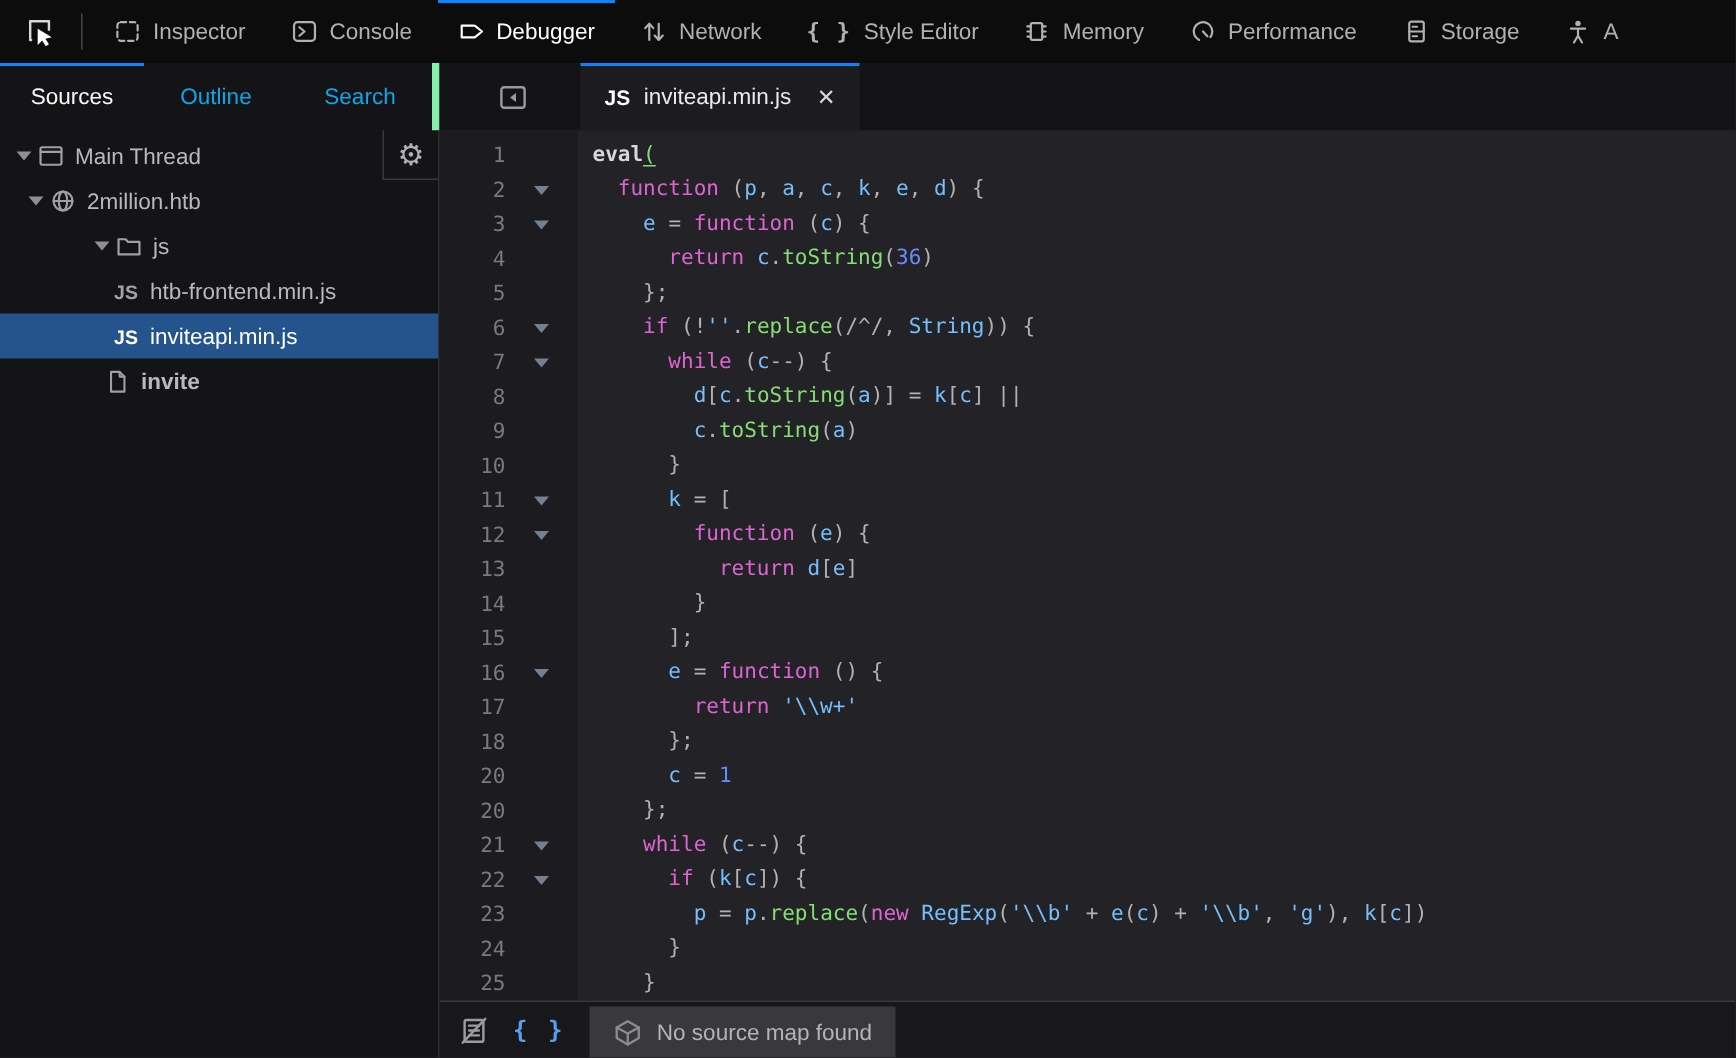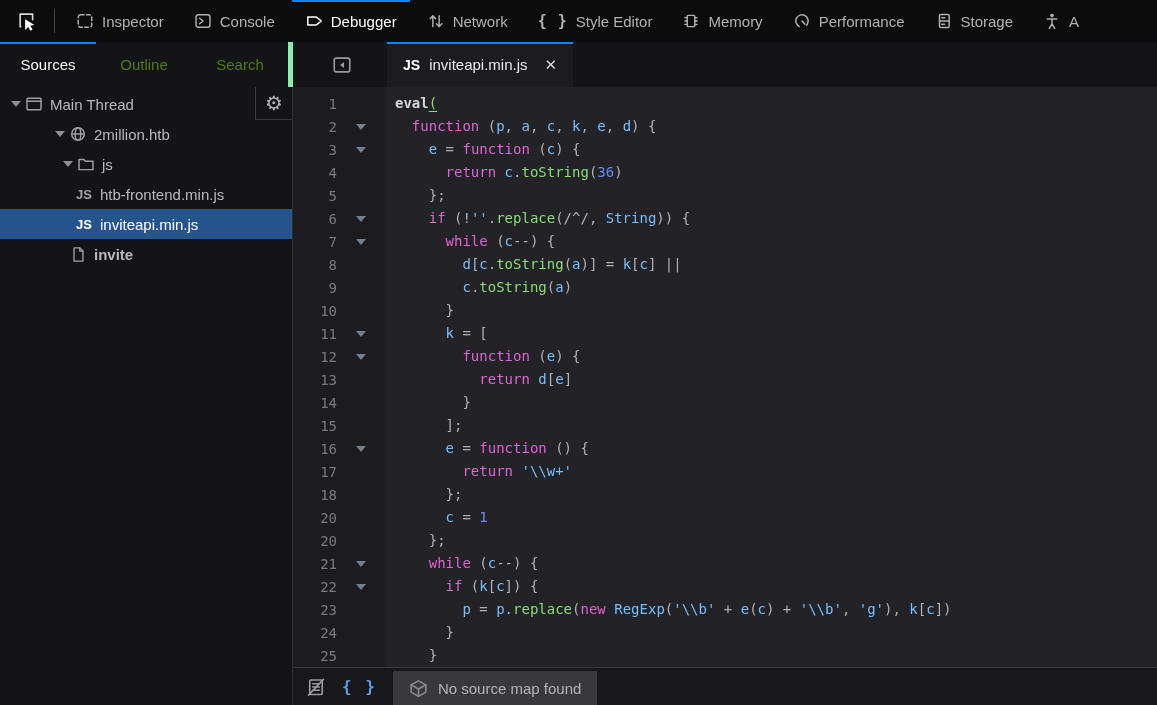--- a/index.html
+++ b/index.html
@@ -18,21 +18,21 @@
     color:#b1b1b3;font-size:15px;white-space:nowrap;cursor:default;}
   .tool-tab.active{color:#ffffff;}
   .tool-tab.active::before{content:"";position:absolute;top:0;left:2px;right:2px;height:2px;background:#0a84ff;}
   .tool-tab .ic{display:flex;align-items:center;}
   .brace-ic{font-family:"DejaVu Sans Mono",monospace;font-weight:bold;font-size:15px;letter-spacing:1px;}
   
   .subbar{position:absolute;top:42px;left:0;right:0;height:45px;display:flex;}
   .left-head{width:293px;flex:0 0 293px;display:flex;background:#141417;box-sizing:border-box;
     border-right:5px solid #86efac;}
   .panel-tab{flex:1;position:relative;display:flex;align-items:center;justify-content:center;
-    color:#4d7c0f;font-size:15px;}
+    color:#0ea5e9;font-size:15px;}
   .panel-tab.active{color:#f9f9fa;}
   .panel-tab.active::before{content:"";position:absolute;top:0;left:0;right:0;height:2px;background:#0a84ff;}
   .editor-head{flex:1;background:#141417;display:flex;align-items:stretch;}
   .collapse-btn{margin-left:32px;width:34px;align-self:center;height:30px;display:flex;
     align-items:center;justify-content:center;color:#9a9a9e;}
   .file-tab{margin-left:28px;position:relative;display:flex;align-items:center;gap:9px;
     padding:0 16px;background:#1c1c20;}
   .file-tab::before{content:"";position:absolute;top:0;left:0;right:0;height:2px;background:#0a84ff;}
   .js-badge-tab{font-weight:bold;font-size:14px;color:#ffffff;}
   .file-name{font-size:15px;color:#eaeaec;}
@@ -207,21 +207,21 @@
             <span class="arrow"></span>
           </span>
           <span class="ticon">
             <svg width="18" height="18" viewBox="0 0 16 16" fill="none" stroke="currentColor" stroke-width="1.3" stroke-linecap="round" stroke-linejoin="round">
               <rect x="1.8" y="2.8" width="12.4" height="10.4" rx="1"></rect>
               <path d="M1.8 5.6 h12.4"></path>
             </svg>
           </span>
           <span class="tlabel">Main Thread</span>
         </div>
-        <div class="tree-row" style="padding-left: 52px;">
+        <div class="tree-row" style="padding-left: 16px;">
           <span class="tw">
             <span class="arrow"></span>
           </span>
           <span class="ticon">
             <svg width="18" height="18" viewBox="0 0 16 16" fill="none" stroke="currentColor" stroke-width="1.3" stroke-linecap="round" stroke-linejoin="round">
               <circle cx="8" cy="8" r="5.6"></circle>
               <ellipse cx="8" cy="8" rx="2.5" ry="5.6"></ellipse>
               <path d="M2.4 8 h11.2"></path>
             </svg>
           </span>

